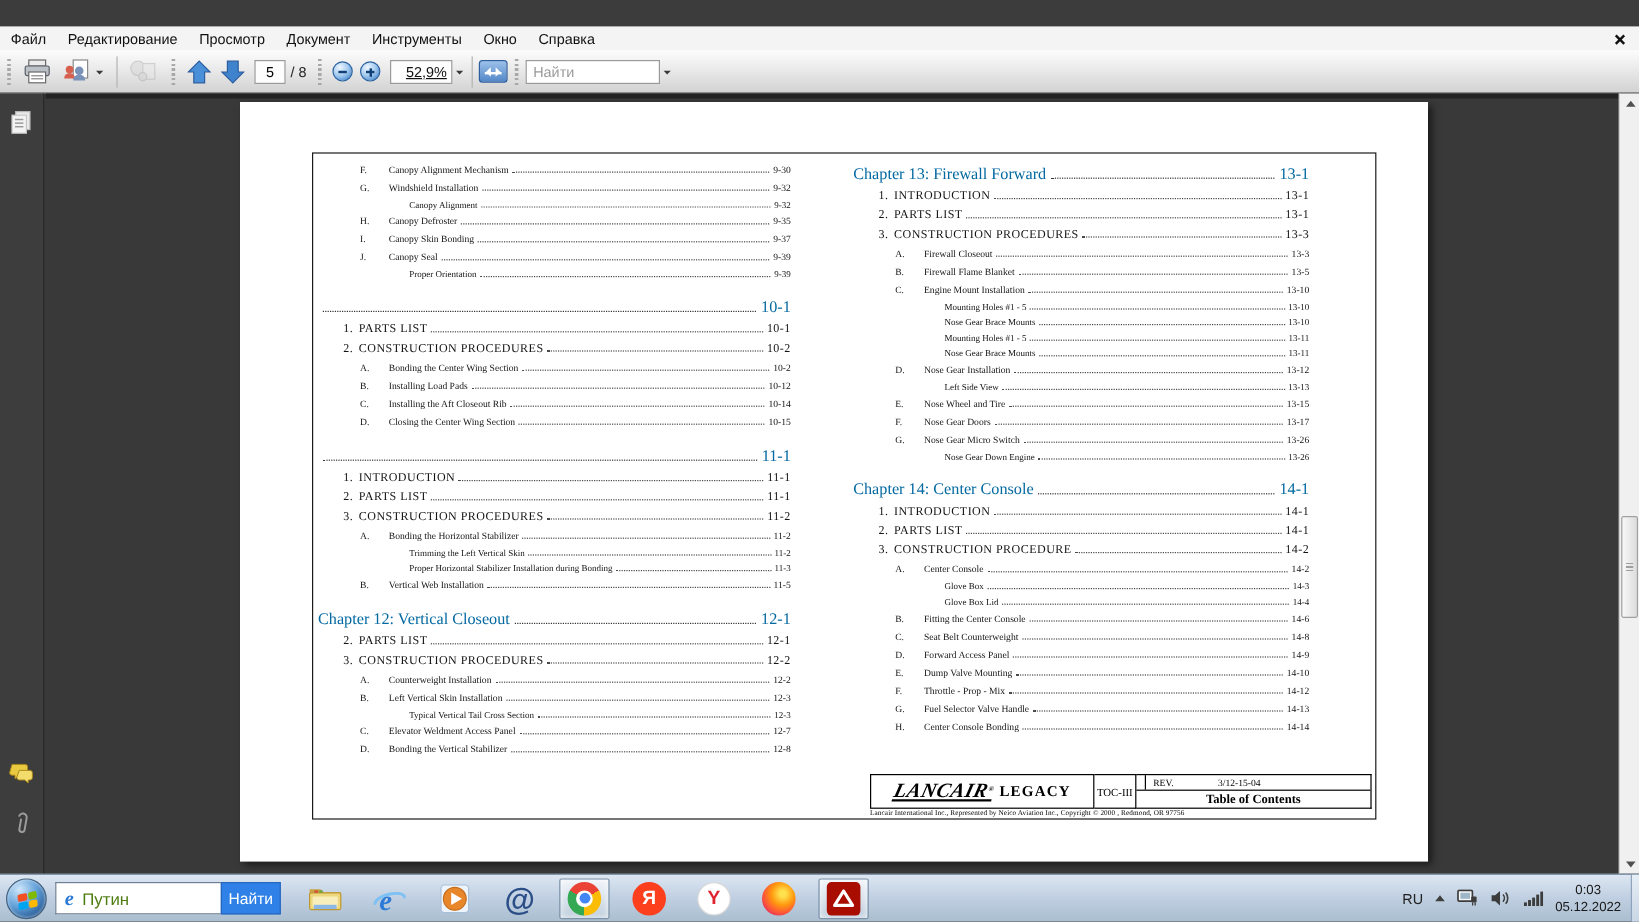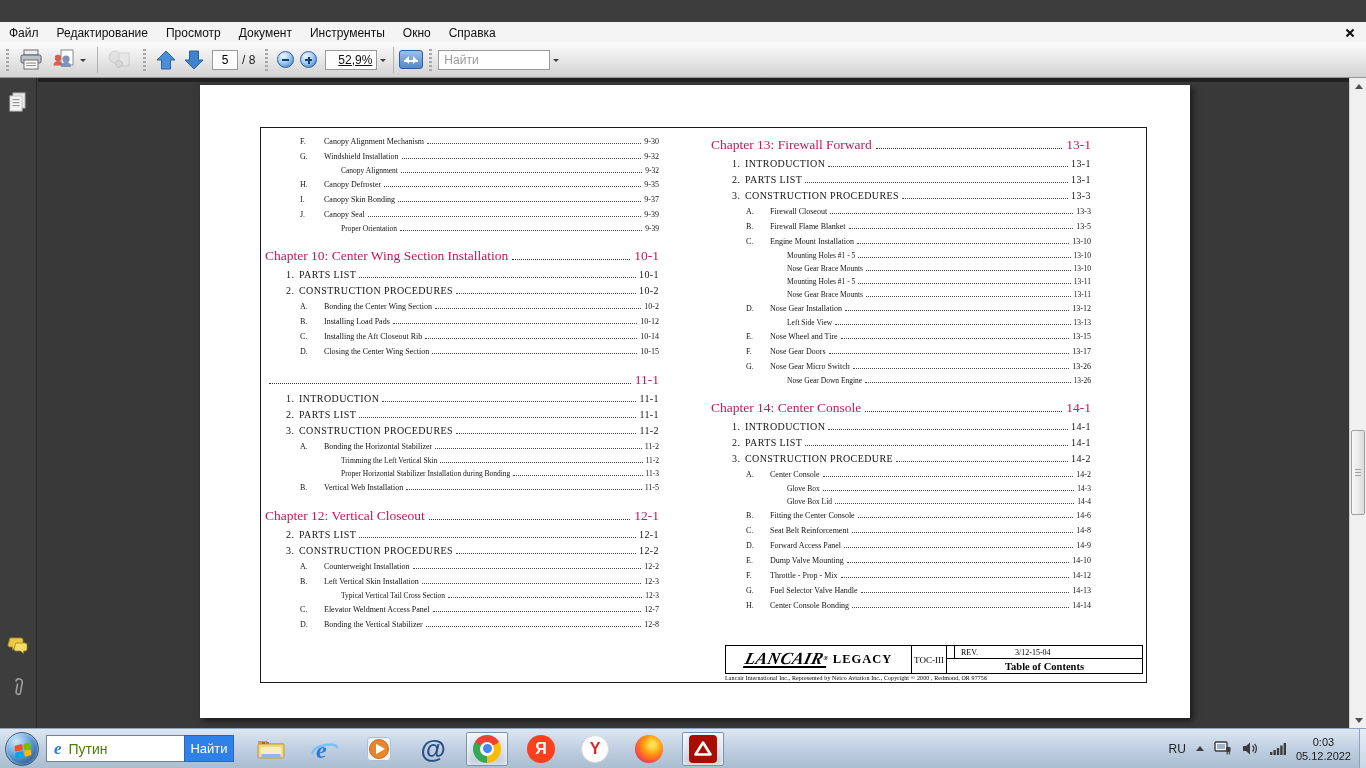--- a/index.html
+++ b/index.html
@@ -63,21 +63,21 @@
   .docarea { position:absolute; left:38px; top:0; right:17px; bottom:0; background:#393939; }
   .docarea:before { content:''; position:absolute; left:0; top:0; right:0; height:4px; background:#222; }
 
   .page { position:absolute; left:162px; top:7px; width:990px; height:633px; background:#fff; box-shadow:3px 3px 6px rgba(0,0,0,.55); }
   .tocbox { position:absolute; left:60px; top:42px; width:887px; height:556px; border:1px solid #1b1b1b; font-family:"Liberation Serif",serif; }
   .col { position:absolute; top:6px; }
   .col-left { left:4px; width:394px; }
   .col-right { left:450px; width:380px; }
   .toc-block { margin-top:10px; }
   .toc-block:first-child { margin-top:0; }
-  .ch-row { display:flex; align-items:baseline; font-size:13.5px; line-height:22px; color:#be185d; white-space:nowrap; }
+  .ch-row { display:flex; align-items:baseline; font-size:13.5px; line-height:22px; color:#0369a1; white-space:nowrap; }
   .ch-row .dots { flex:1; border-bottom:1.5px dotted #333; margin:0 4px 4px 4px; min-width:12px; }
   .row { display:flex; align-items:baseline; color:#141414; white-space:nowrap; }
   .row .dots { flex:1; border-bottom:1px dotted #4a4a4a; margin:0 3px 3px 3px; min-width:10px; }
   .mk { flex:none; }
   .lvl1 { font-size:10px; line-height:16px; letter-spacing:.4px; }
   .lvl1 .mk { margin-left:21px; width:13px; }
   .lvl2 { font-size:8px; line-height:15px; }
   .lvl2 .mk { margin-left:35px; width:24px; }
   .lvl3 { font-size:7.5px; line-height:13px; }
   .lvl3 .lb { margin-left:76px; }
@@ -297,21 +297,20 @@
                   <span class="pg">9-39</span>
                 </div>
                 <div class="row lvl3">
                   <span class="lb">Proper Orientation</span>
                   <span class="dots"></span>
                   <span class="pg">9-39</span>
                 </div>
               </div>
               <div class="toc-block">
                 <div class="ch-row">
-                  <span>Chapter 10:  Center Wing Section Installation</span>
                   <span class="dots"></span>
                   <span class="pg">10-1</span>
                 </div>
                 <div class="row lvl1">
                   <span class="mk">1.</span>
                   <span class="lb">PARTS LIST</span>
                   <span class="dots"></span>
                   <span class="pg">10-1</span>
                 </div>
                 <div class="row lvl1">
@@ -579,21 +578,21 @@
                   <span class="pg">14-4</span>
                 </div>
                 <div class="row lvl2">
                   <span class="mk">B.</span>
                   <span class="lb">Fitting the Center Console</span>
                   <span class="dots"></span>
                   <span class="pg">14-6</span>
                 </div>
                 <div class="row lvl2">
                   <span class="mk">C.</span>
-                  <span class="lb">Seat Belt Reinforcement</span>
+                  <span class="lb">Seat Belt Counterweight</span>
                   <span class="dots"></span>
                   <span class="pg">14-8</span>
                 </div>
                 <div class="row lvl2">
                   <span class="mk">D.</span>
                   <span class="lb">Forward Access Panel</span>
                   <span class="dots"></span>
                   <span class="pg">14-9</span>
                 </div>
                 <div class="row lvl2">

